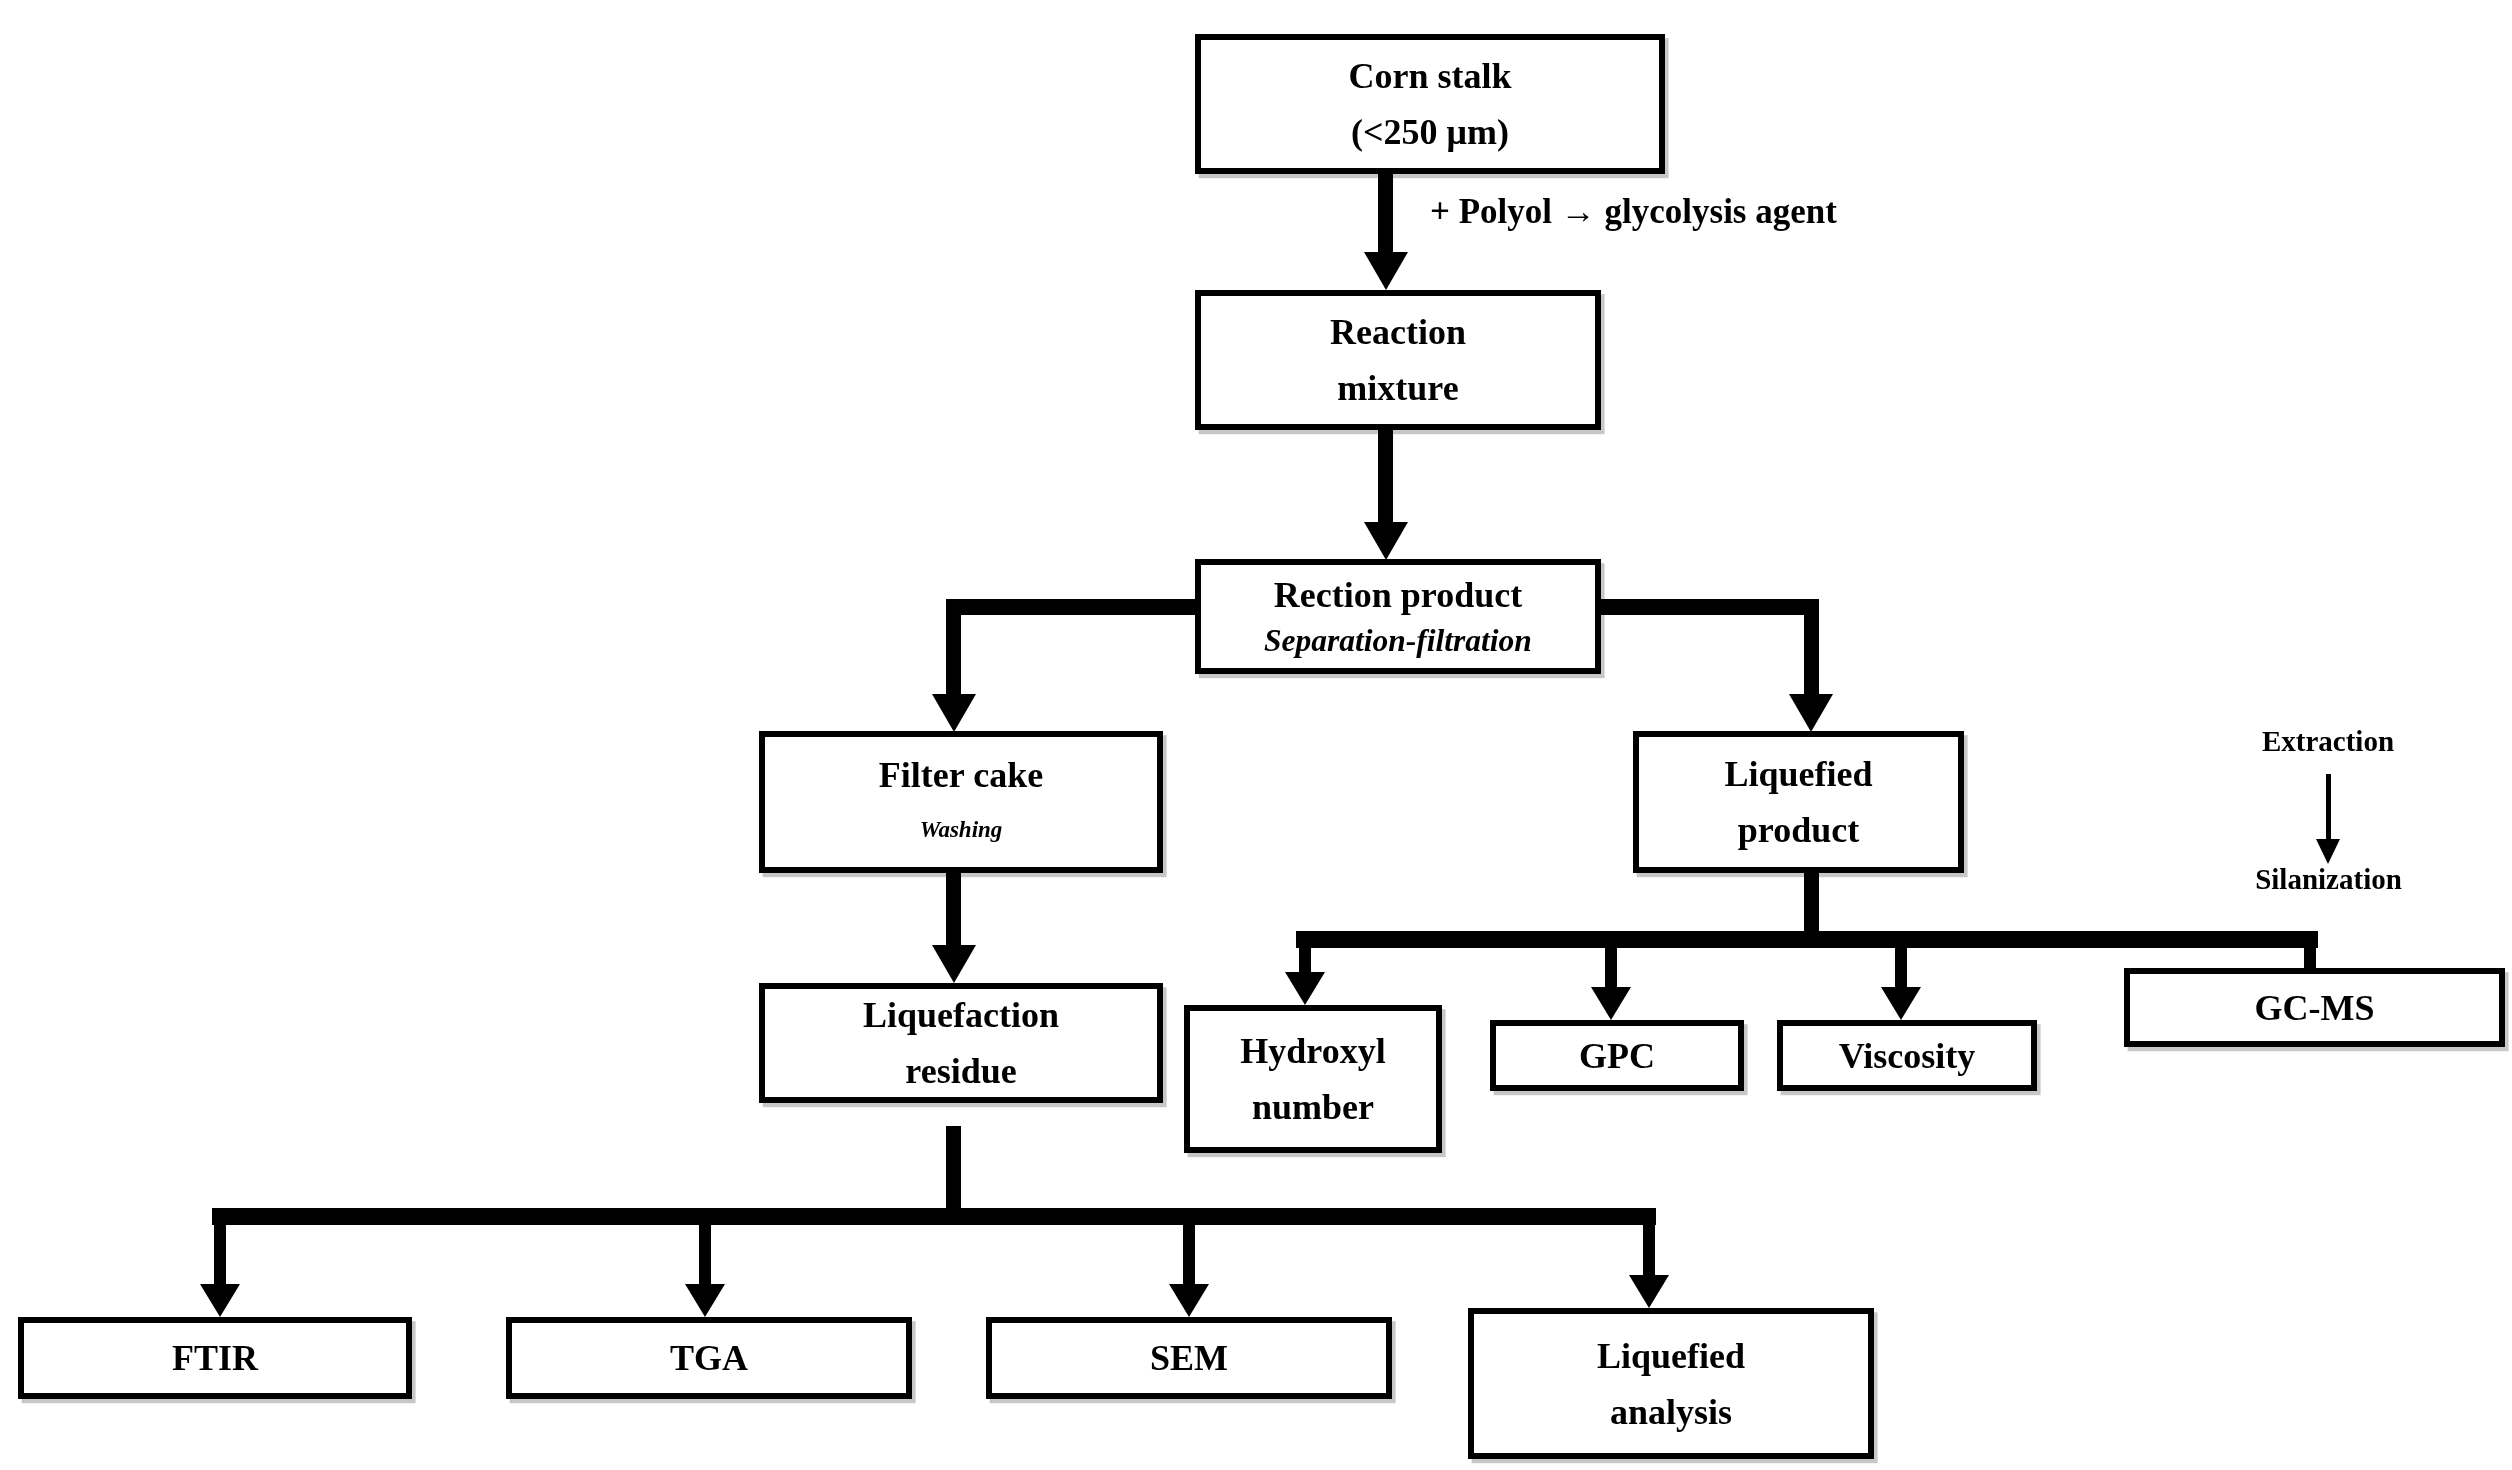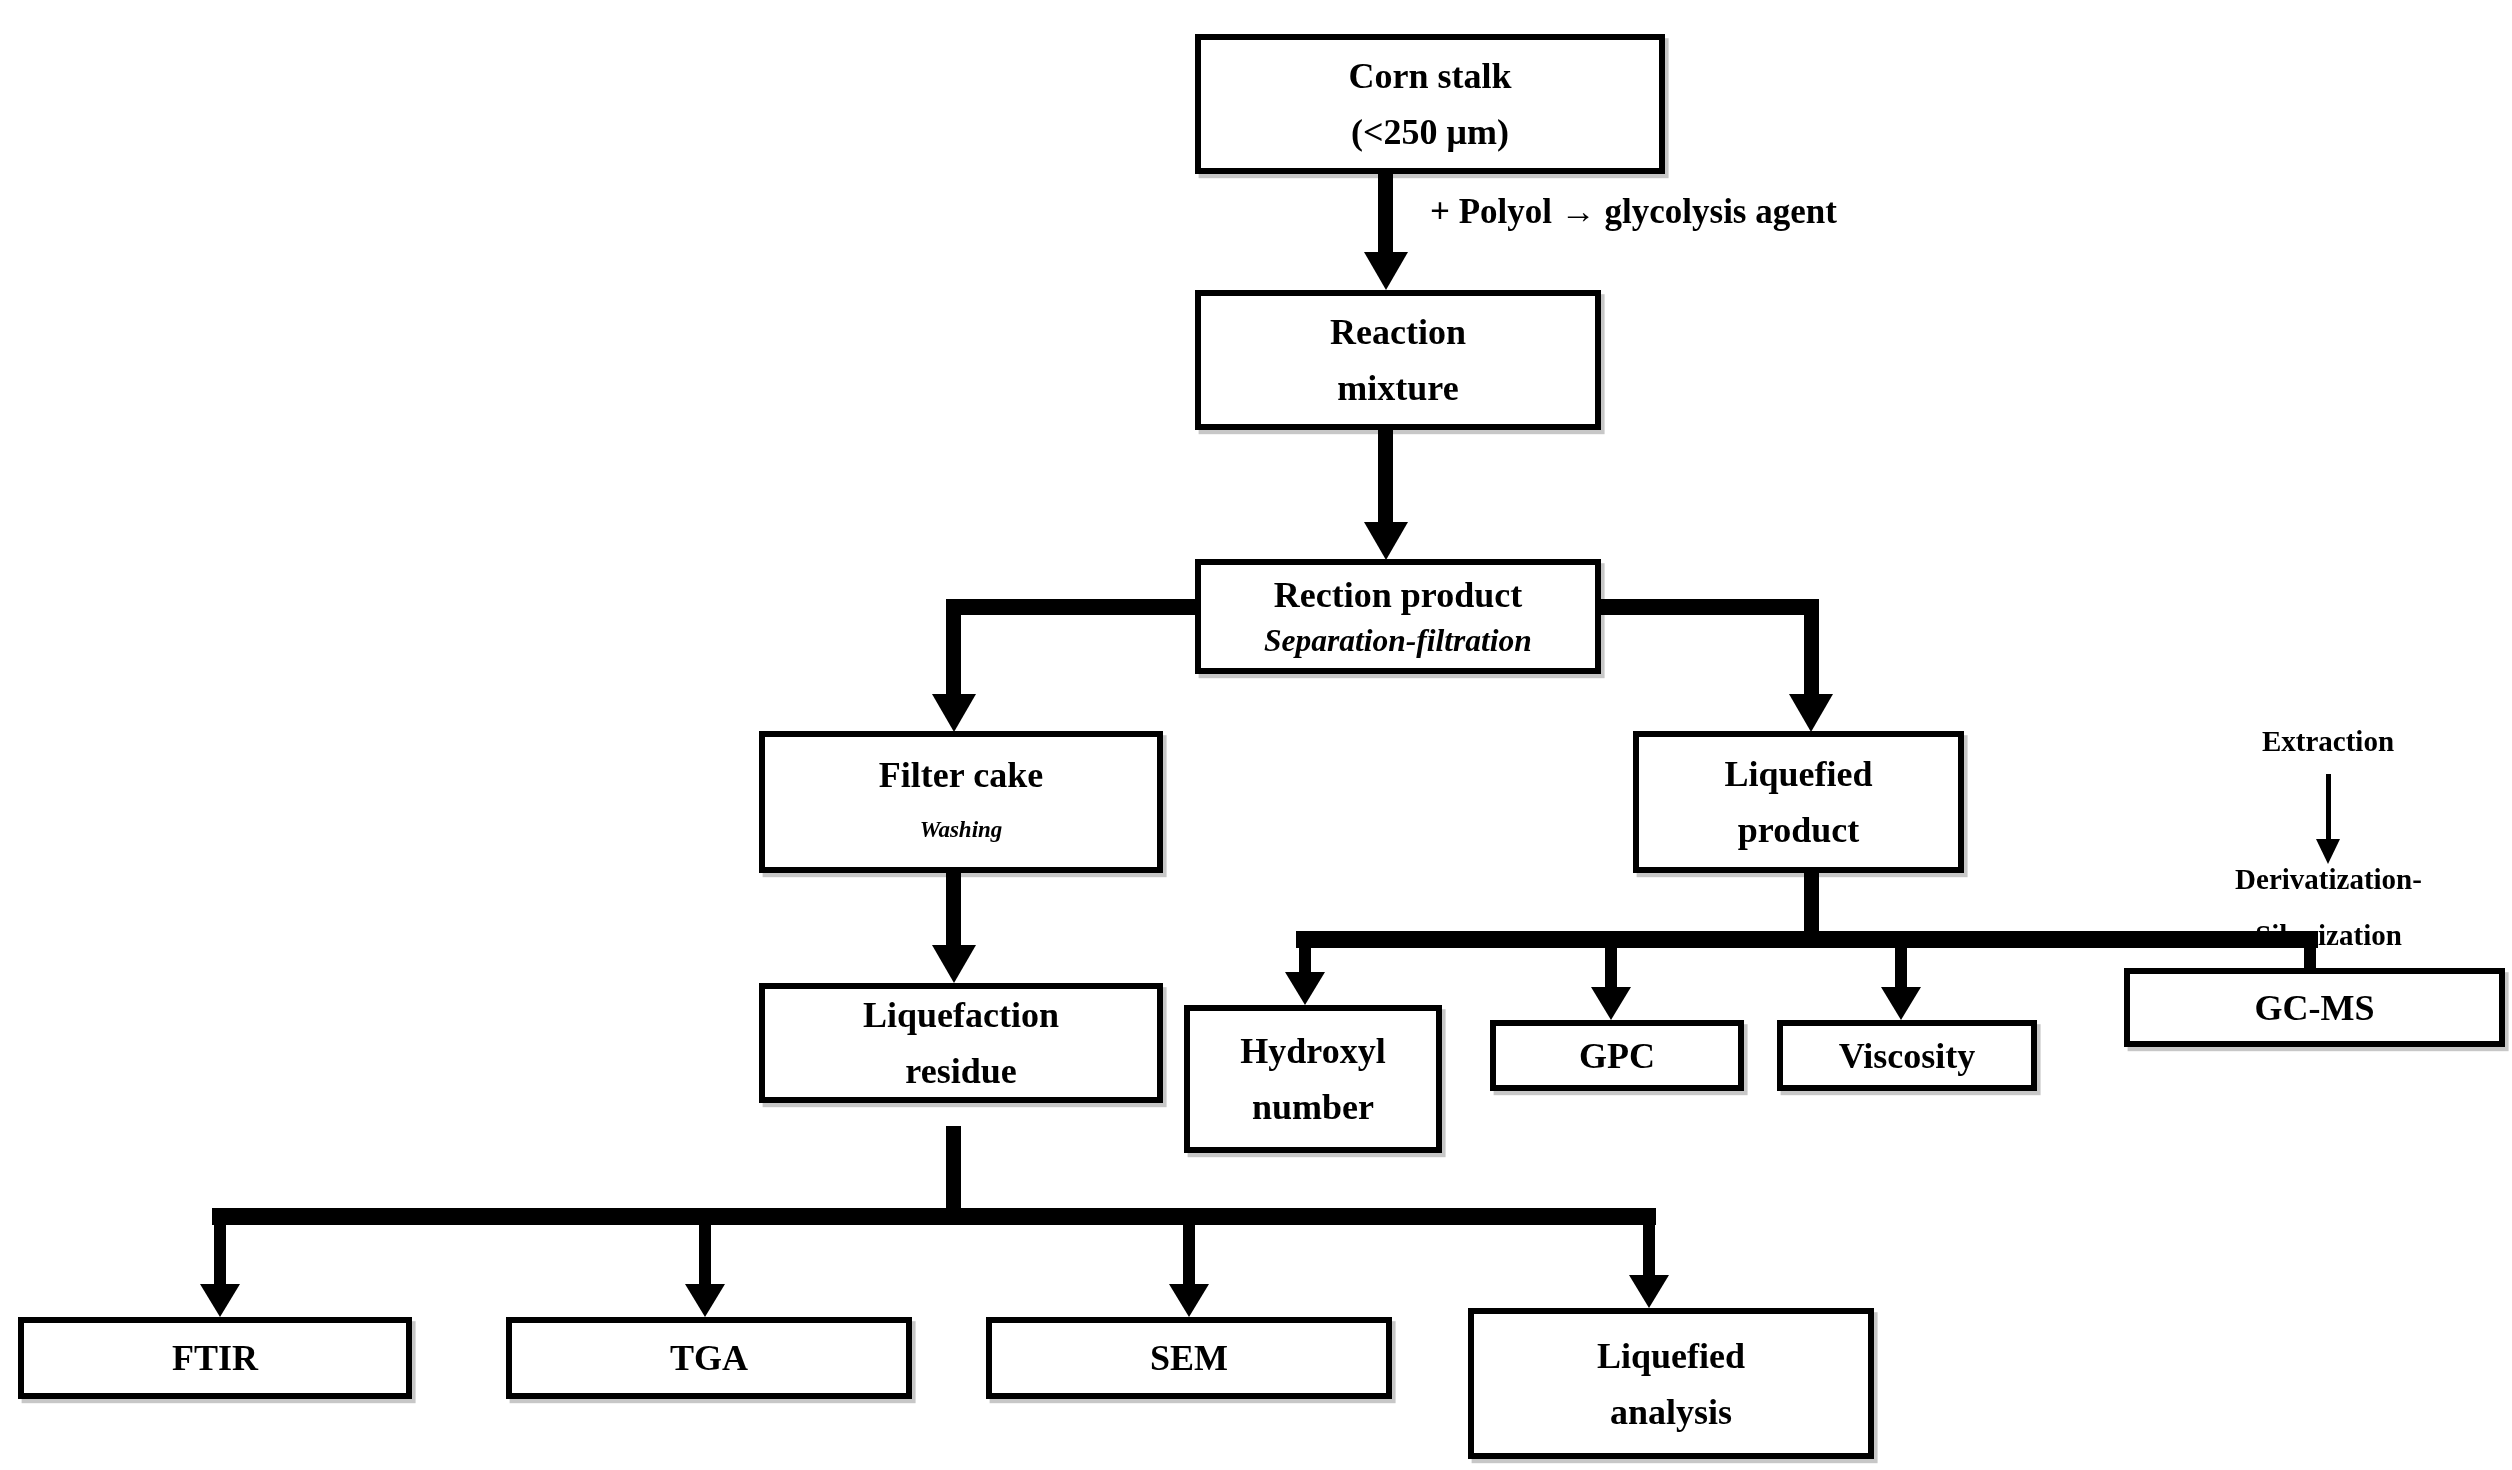--- a/index.html
+++ b/index.html
@@ -128,21 +128,20 @@
 
   <div class="annotation big" style="left:1430px; top:188px;">
     <span>+ Polyol → glycolysis agent</span>
   </div>
 
   <div class="annotation small" style="left:2192px; top:722px; width:272px;">
     <span>Extraction</span>
   </div>
 
   <div class="annotation small-2line" style="left:2153px; top:851px; width:351px;">
-    <div>Derivatization-</div>
     <div>Silanization</div>
   </div>
 
   <div class="box" style="left:1195px; top:22.4px; width:470px; height:140px;margin-top:12px;">
     <div class="l1">Corn stalk</div>
     <div class="l2">(&lt;250 μm)</div>
   </div>
 
   <div class="box" style="left:1195px; top:290px; width:406px; height:140px;">
     <div class="l1">Reaction</div>

